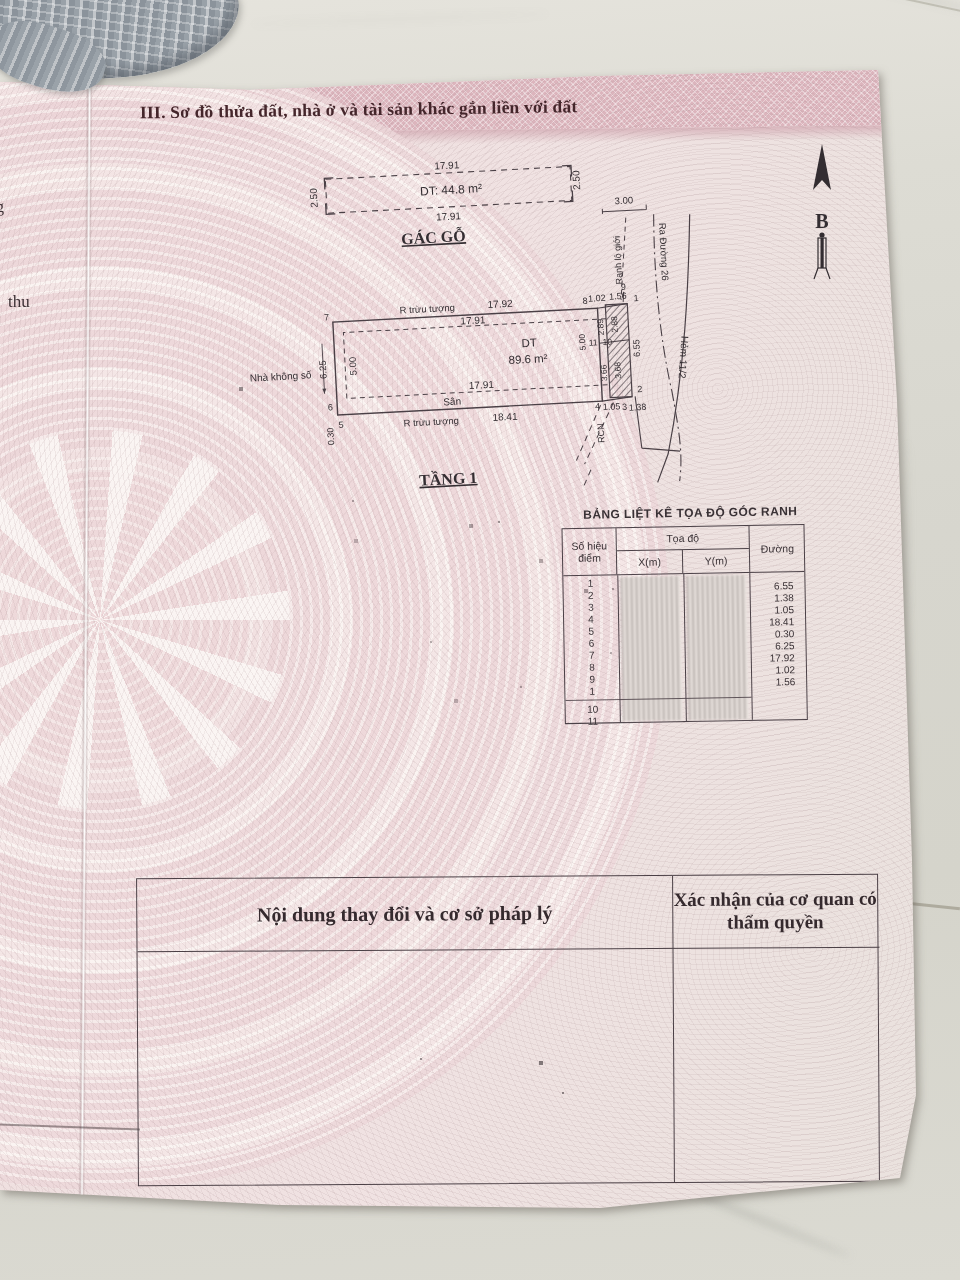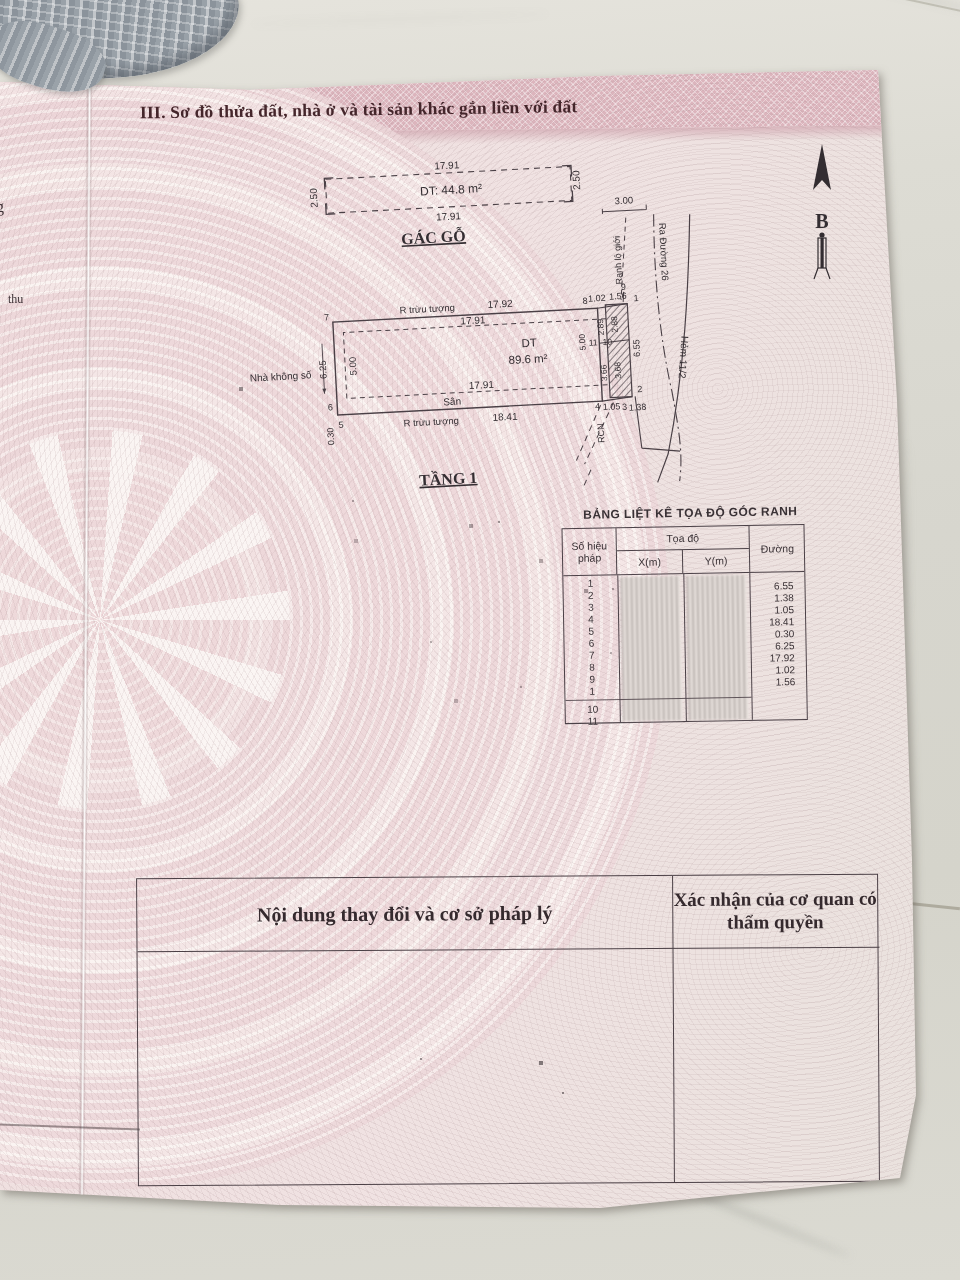--- a/index.html
+++ b/index.html
@@ -71,21 +71,21 @@
       540px 560px 0 1px rgba(60,48,52,.35), 585px 590px 0 1px rgba(60,48,52,.4),
       612px 588px 0 0 rgba(60,48,52,.4), 430px 641px 0 0 rgba(60,48,52,.35),
       455px 700px 0 1px rgba(60,48,52,.3), 520px 686px 0 0 rgba(60,48,52,.4),
       610px 652px 0 0 rgba(60,48,52,.35), 658px 611px 0 0 rgba(60,48,52,.3),
       352px 500px 0 0 rgba(60,48,52,.4), 355px 540px 0 1px rgba(60,48,52,.3),
       540px 1062px 0 1px rgba(40,32,36,.55), 562px 1092px 0 0 rgba(40,32,36,.5),
       420px 1058px 0 0 rgba(40,32,36,.45), 240px 388px 0 1px rgba(60,48,52,.5); }
 
   .frag { position:absolute; color:#3c3034; font-family:"Liberation Serif", serif; }
   .frag-g { left:-4px; top:198px; font-size:16px; }
-  .frag-thu { left:8px; top:292px; font-size:12px; }
+  .frag-thu { left:8px; top:292px; font-size:17px; }
   .stray-line { position:absolute; left:0; top:1126px; width:140px; height:2px;
     background:rgba(85,72,74,.55); transform:rotate(2deg); }
 
   .title { position:absolute; left:140px; top:99px; width:480px;
     font-family:"Liberation Serif", serif; font-weight:bold; font-size:17.5px;
     color:#44262b; transform:rotate(-.8deg); letter-spacing:.2px; }
 
   svg.plan { position:absolute; left:130px; top:140px; width:780px; height:370px; }
 
   
@@ -249,21 +249,21 @@
       <circle cx="692" cy="95" r="2.6" fill="#332d31"></circle>
       <rect x="688" y="98" width="8" height="30" fill="none" stroke="#332d31" stroke-width="1.2"></rect>
       <rect x="690.5" y="98" width="3.2" height="30" fill="#332d31"></rect>
       <path d="M688,128 L684,139 M696,128 L700,139" stroke="#332d31" stroke-width="1.2" fill="none"></path>
     </g>
   </svg>
 
   <div class="ctable">
     <div class="ctitle">BẢNG LIỆT KÊ TỌA ĐỘ GÓC RANH</div>
     <div class="cgrid">
-      <div class="ch ch-point">Số hiệu pháp</div>
+      <div class="ch ch-point">Số hiệu điểm</div>
       <div class="ch ch-toado">Tọa độ</div>
       <div class="ch ch-x">X(m)</div>
       <div class="ch ch-y">Y(m)</div>
       <div class="ch ch-canh">Đường</div>
       <div class="cbody">
         <div class="blur blur-x"></div>
         <div class="blur blur-y"></div>
         <div class="cline cl1"></div>
         <div class="cline cl2"></div>
         <div class="cline cl3"></div>

